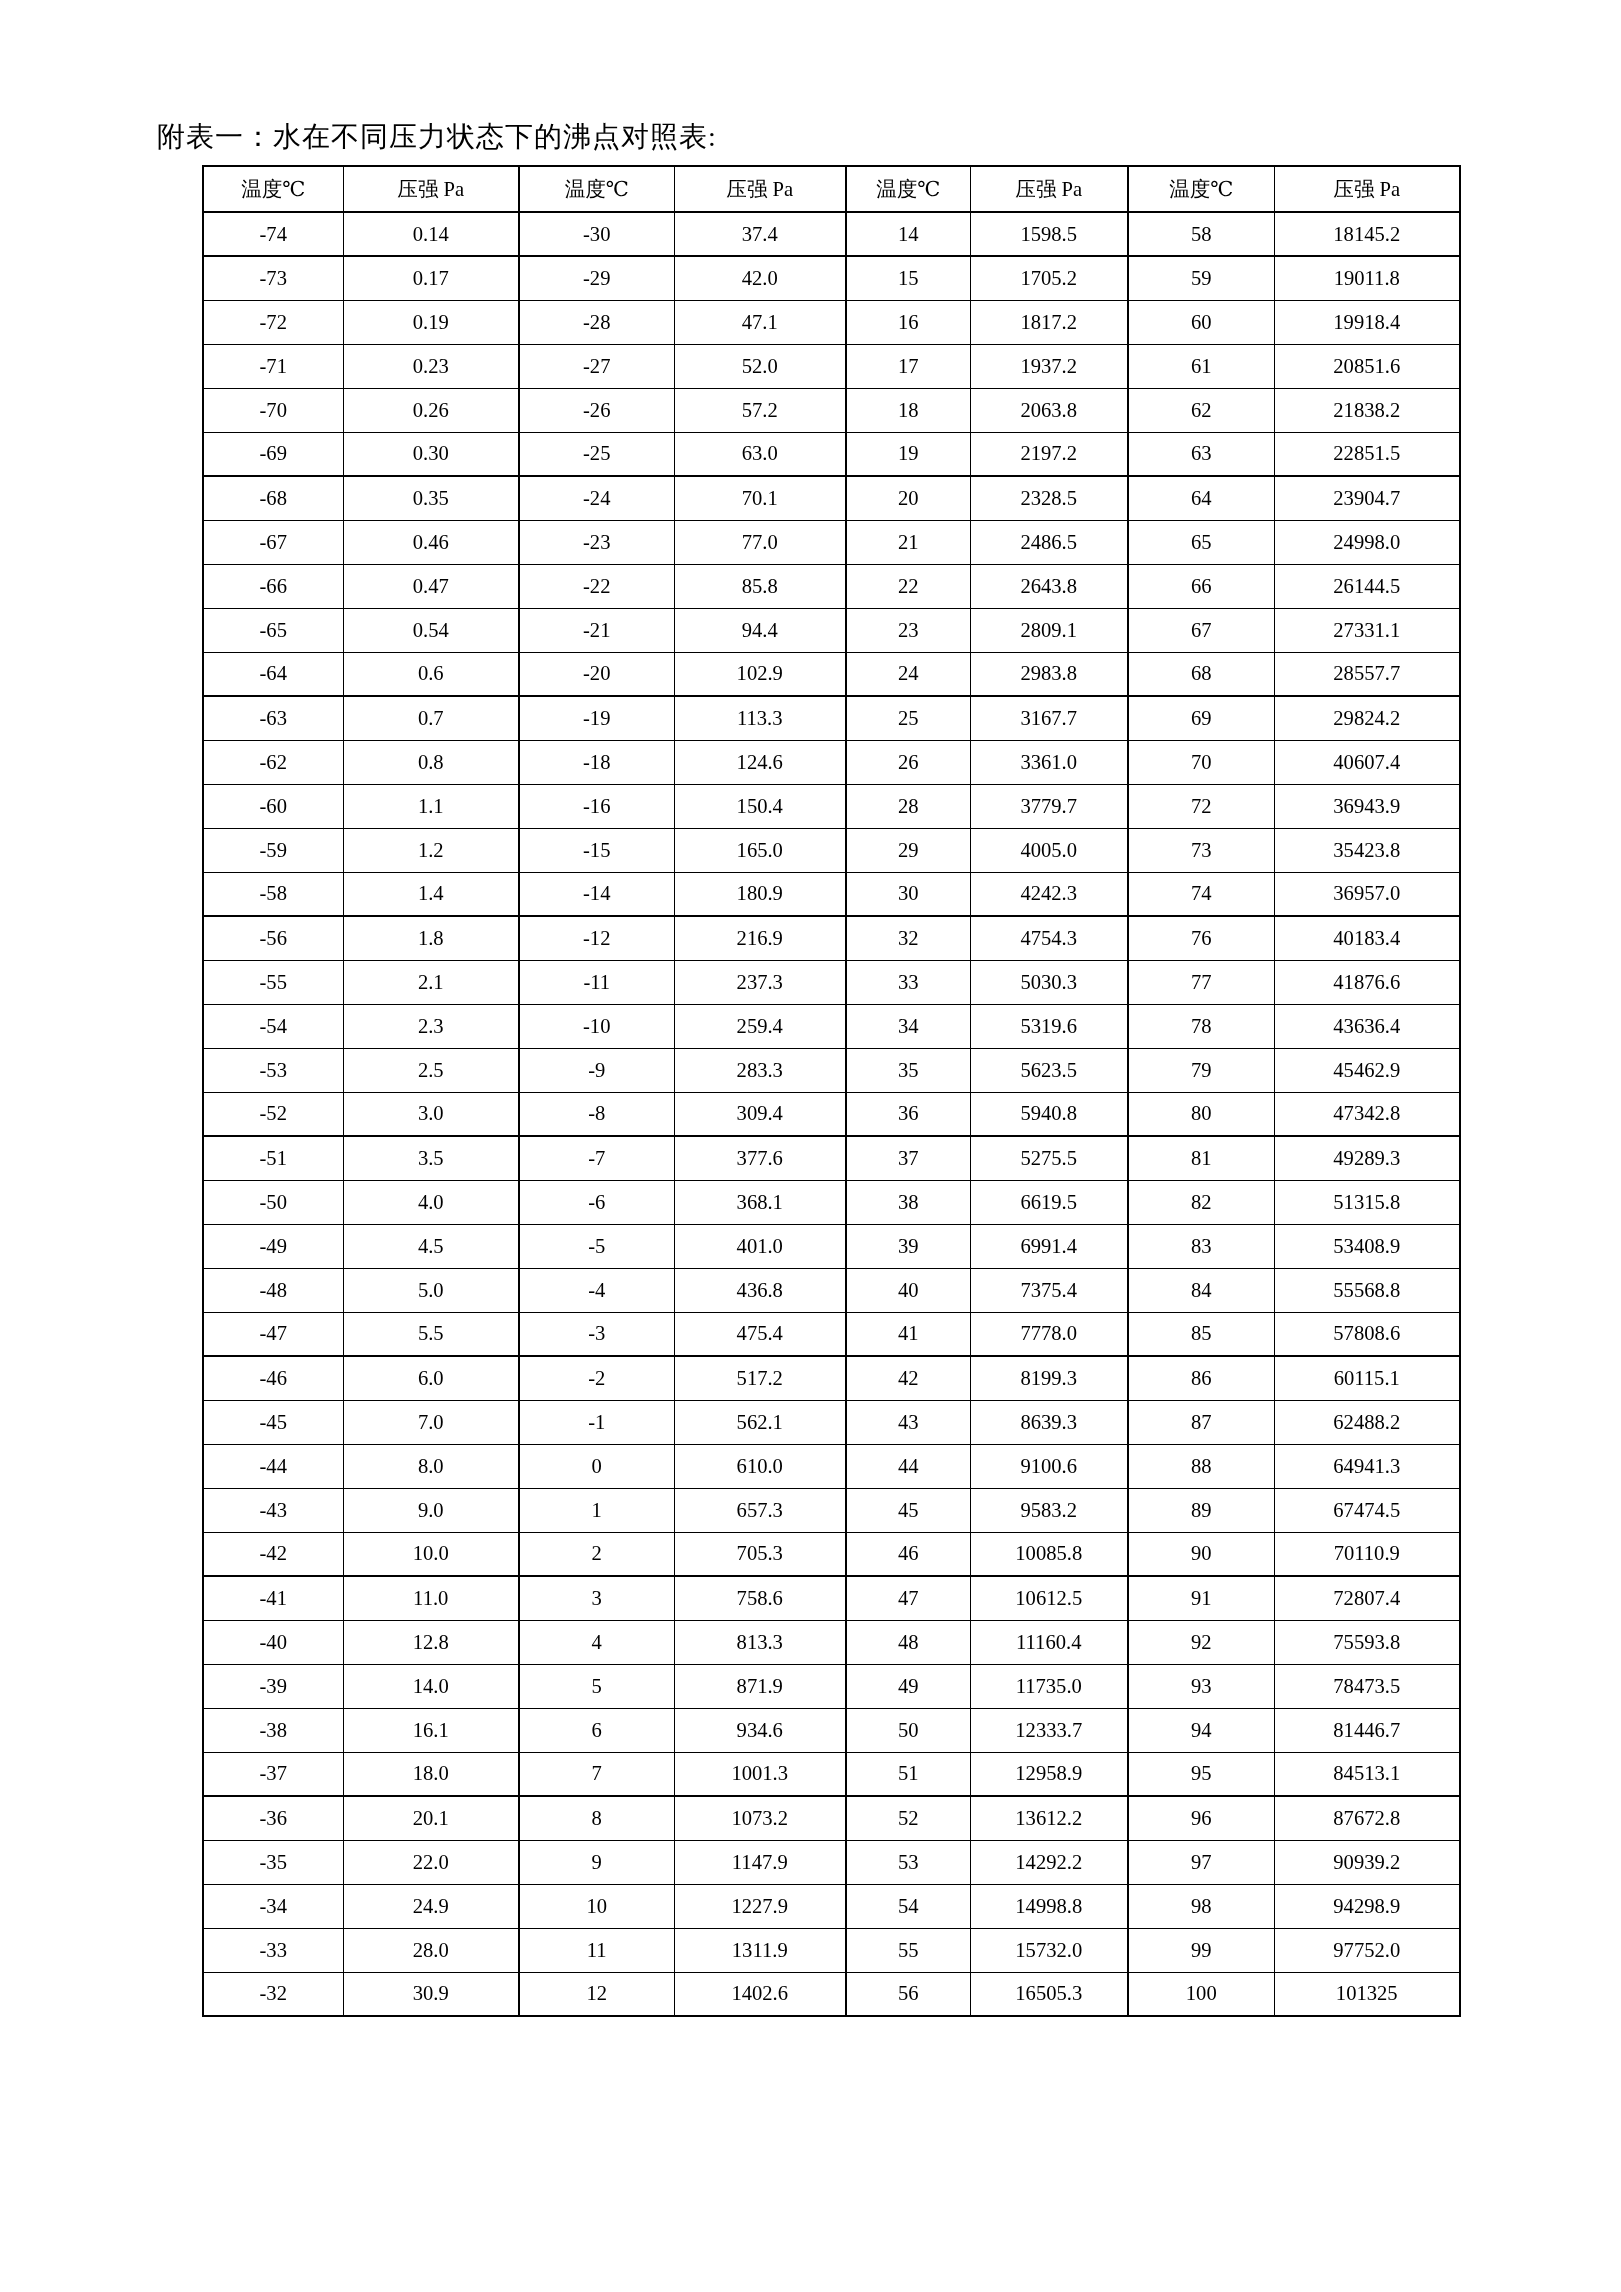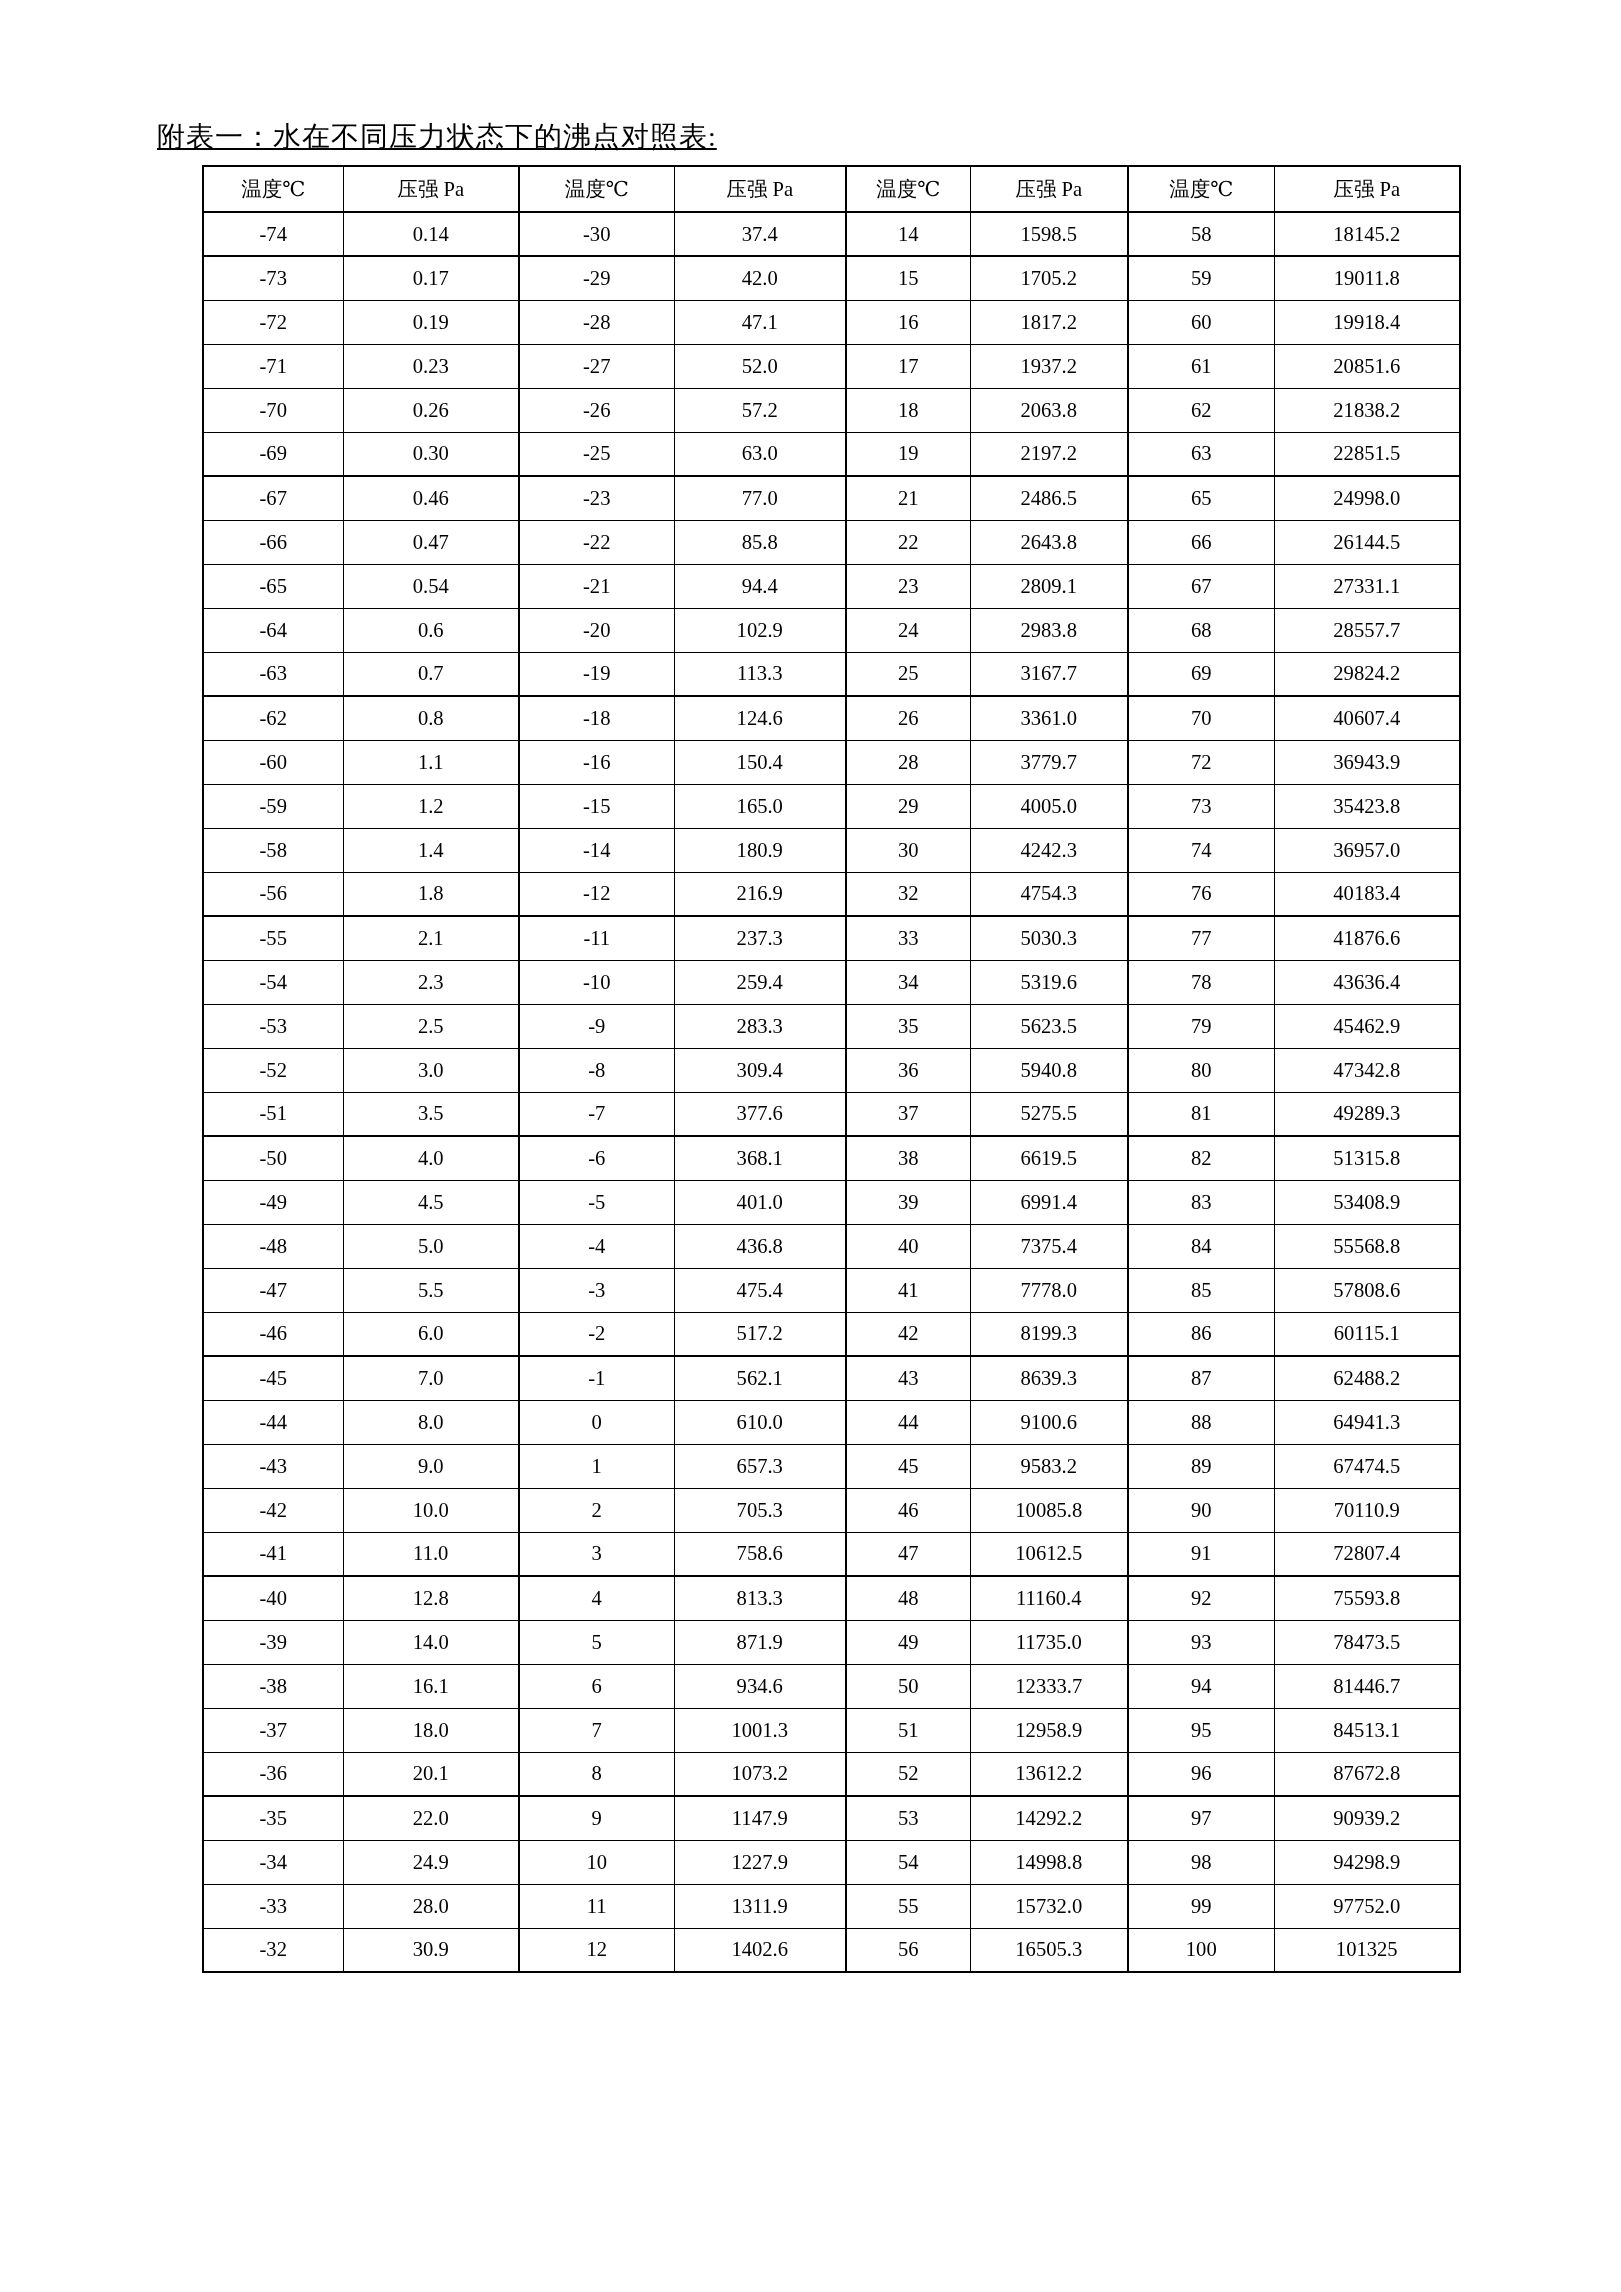--- a/index.html
+++ b/index.html
@@ -10,21 +10,20 @@
     margin:0 auto;
     font-family:"Liberation Serif","DejaVu Serif",serif;
     color:#000;
   }
   .doc-title{
     position:absolute;
     left:157px;top:118px;
     font-size:28px;
     letter-spacing:1px;
     white-space:nowrap;
-    text-decoration:underline;
   }
   table.boiling{
     position:absolute;
     left:202px;top:165px;
     width:1258px;
     border-collapse:collapse;
     table-layout:fixed;
     border:2.9px solid #000;
   }
   table.boiling th,
@@ -132,20 +131,30 @@
           <td>-69</td>
           <td>0.30</td>
           <td>-25</td>
           <td>63.0</td>
           <td>19</td>
           <td>2197.2</td>
           <td>63</td>
           <td>22851.5</td>
         </tr>
         <tr>
+          <td>-68</td>
+          <td>0.35</td>
+          <td>-24</td>
+          <td>70.1</td>
+          <td>20</td>
+          <td>2328.5</td>
+          <td>64</td>
+          <td>23904.7</td>
+        </tr>
+        <tr>
           <td>-67</td>
           <td>0.46</td>
           <td>-23</td>
           <td>77.0</td>
           <td>21</td>
           <td>2486.5</td>
           <td>65</td>
           <td>24998.0</td>
         </tr>
         <tr>

